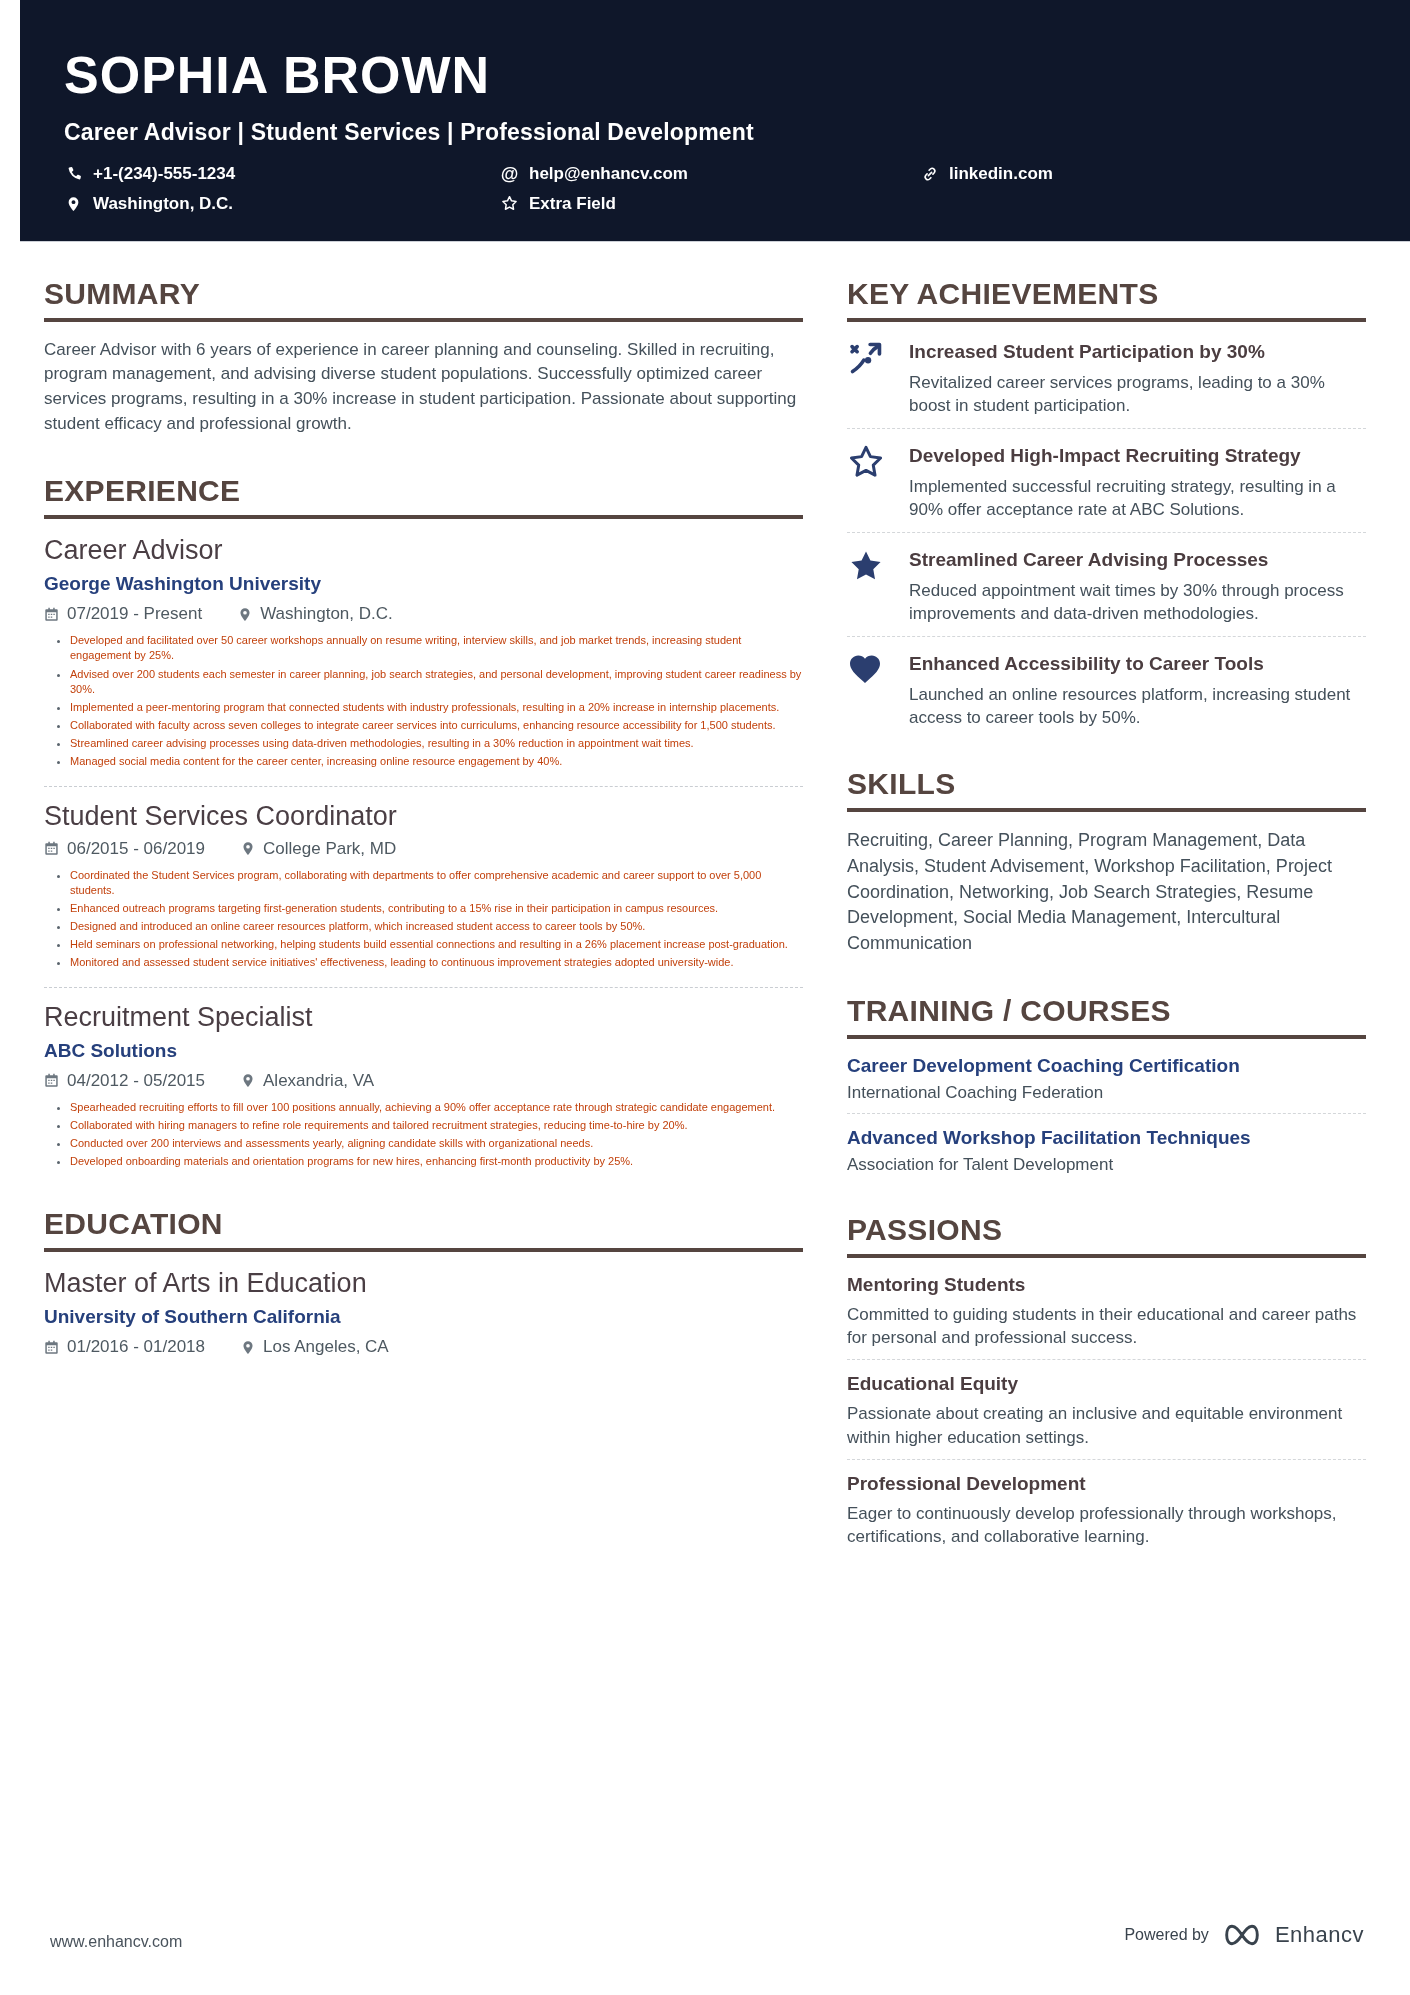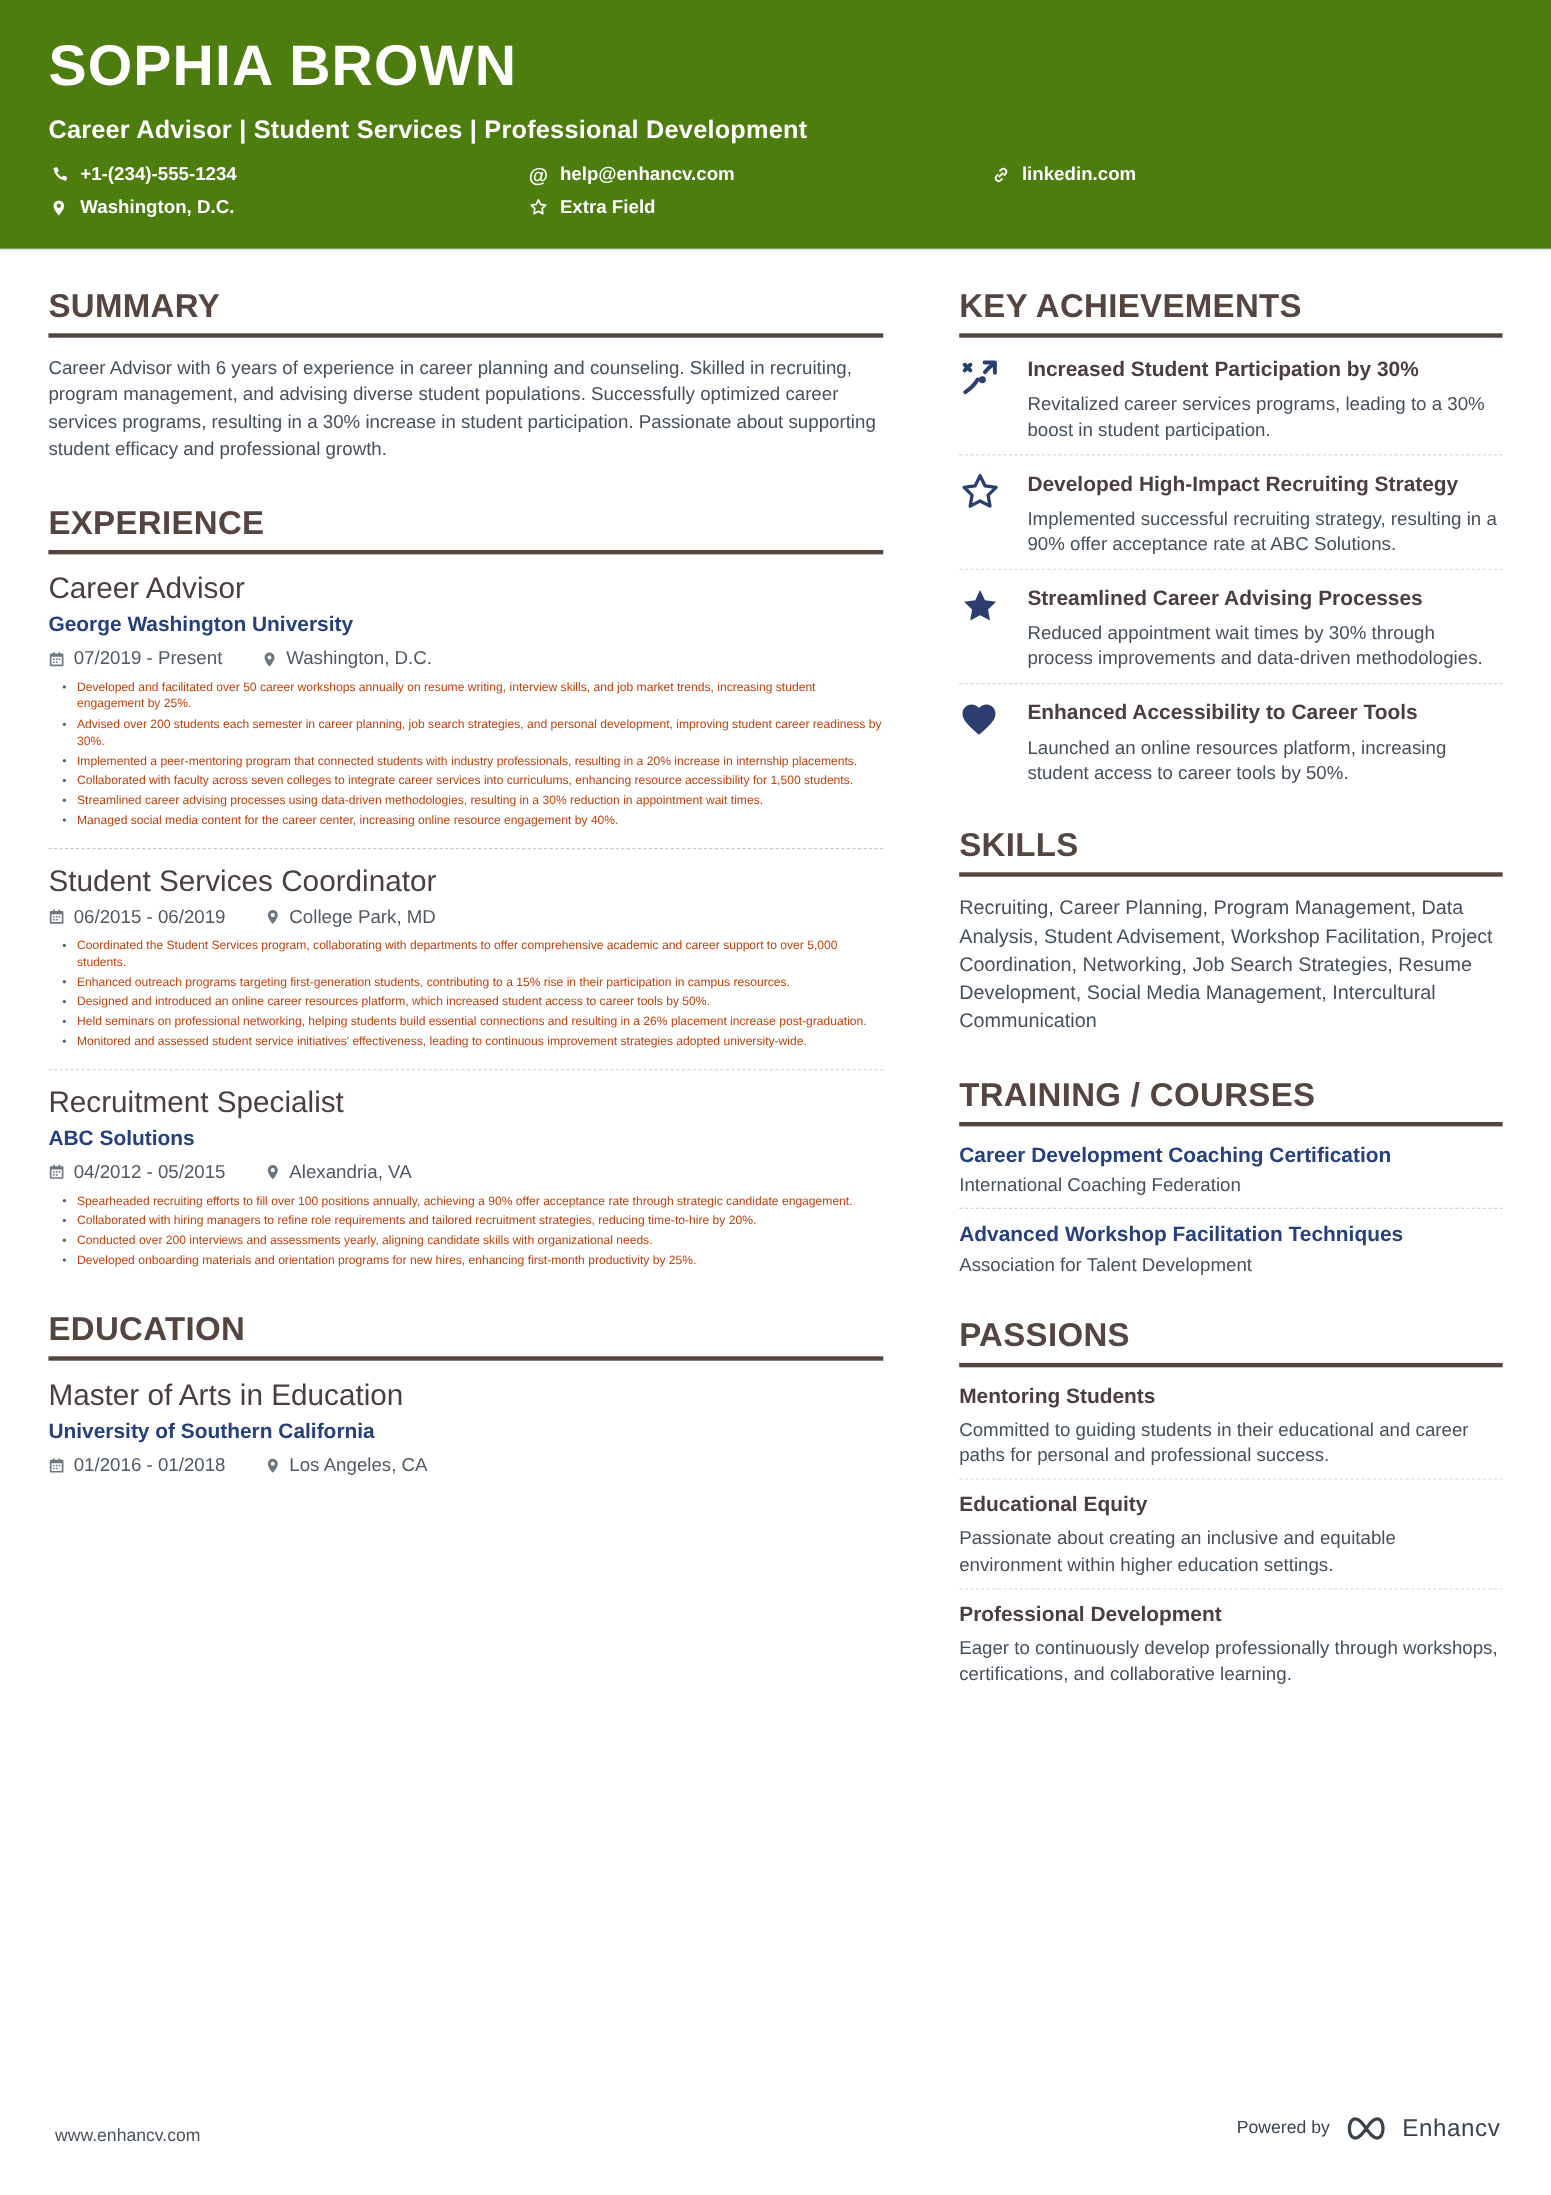--- a/index.html
+++ b/index.html
@@ -1,30 +1,30 @@
 <!DOCTYPE html>
 <html><head>
 <meta charset="utf-8">
 <style>
   html,body{margin:0;padding:0;background:#ffffff;}
   .page{position:relative;width:1410px;height:1995px;overflow:hidden;background:#ffffff;
         font-family:"Liberation Sans",sans-serif;-webkit-font-smoothing:antialiased;}
 
   
-  .hero{background:#4d7c0f;color:#ffffff;padding:33px 44px 27px;box-shadow:0 1px 0 #ccd0d7;}
+  .hero{background:#0f172a;color:#ffffff;padding:48px 44px 27px;box-shadow:0 1px 0 #ccd0d7;margin-left:20px;}
   .hero h1{margin:0 0 16px;font-size:52px;font-weight:700;letter-spacing:1px;line-height:1.05;}
   .headline{font-size:23px;font-weight:700;margin:0 0 18px;letter-spacing:.2px;}
   .contact-grid{display:grid;grid-template-columns:436px 420px 1fr;row-gap:10px;
                 font-size:17px;font-weight:700;}
   .contact{display:flex;align-items:center;gap:10px;}
   .cicon{display:inline-flex;width:19px;height:17px;align-items:center;justify-content:center;flex:none;}
   .at-glyph{font-size:18px;font-weight:700;line-height:1;}
 
   
-  .columns{display:flex;gap:69px;padding:36px 44px 0;}
+  .columns{display:flex;gap:44px;padding:36px 44px 0;}
   .col-left{width:759px;flex:none;}
   .col-right{flex:1;min-width:0;}
   section{margin-bottom:38px;}
   h2{font-size:30px;font-weight:700;color:#554540;margin:0 0 16px;padding-bottom:8px;
      border-bottom:4px solid #554540;letter-spacing:.3px;line-height:1.1;}
 
   .body-text{color:#44505a;font-size:17px;line-height:1.45;margin:0;}
 
   
   .job-title{font-size:27px;font-weight:400;color:#4a3e44;margin:2px 0 7px;line-height:1.15;}

